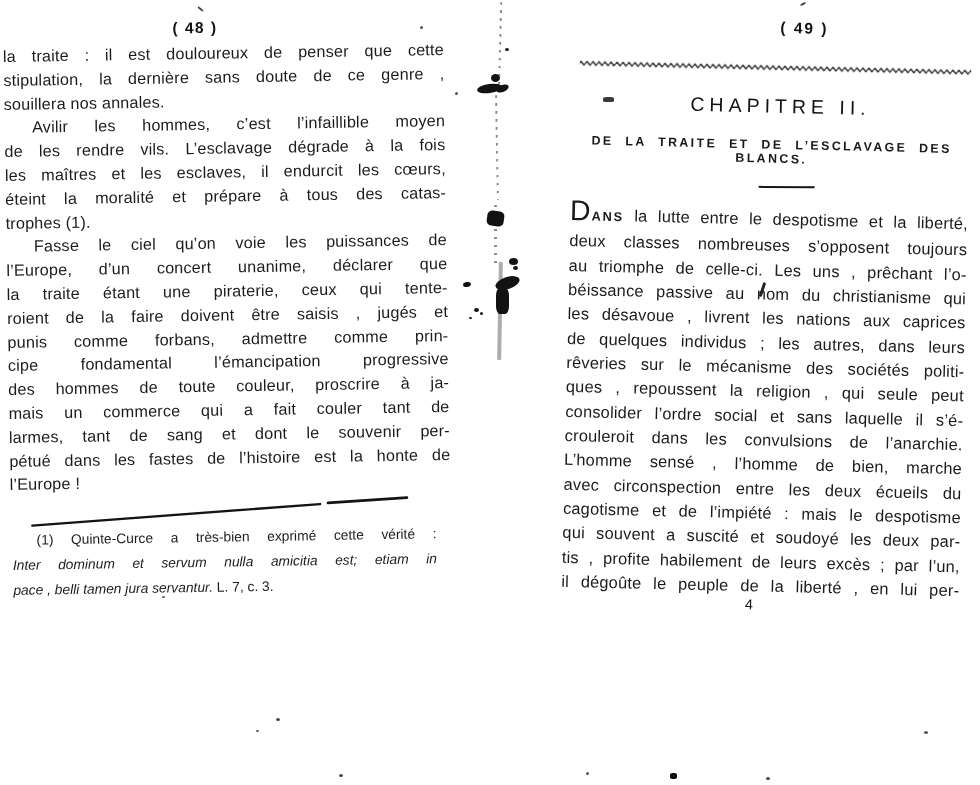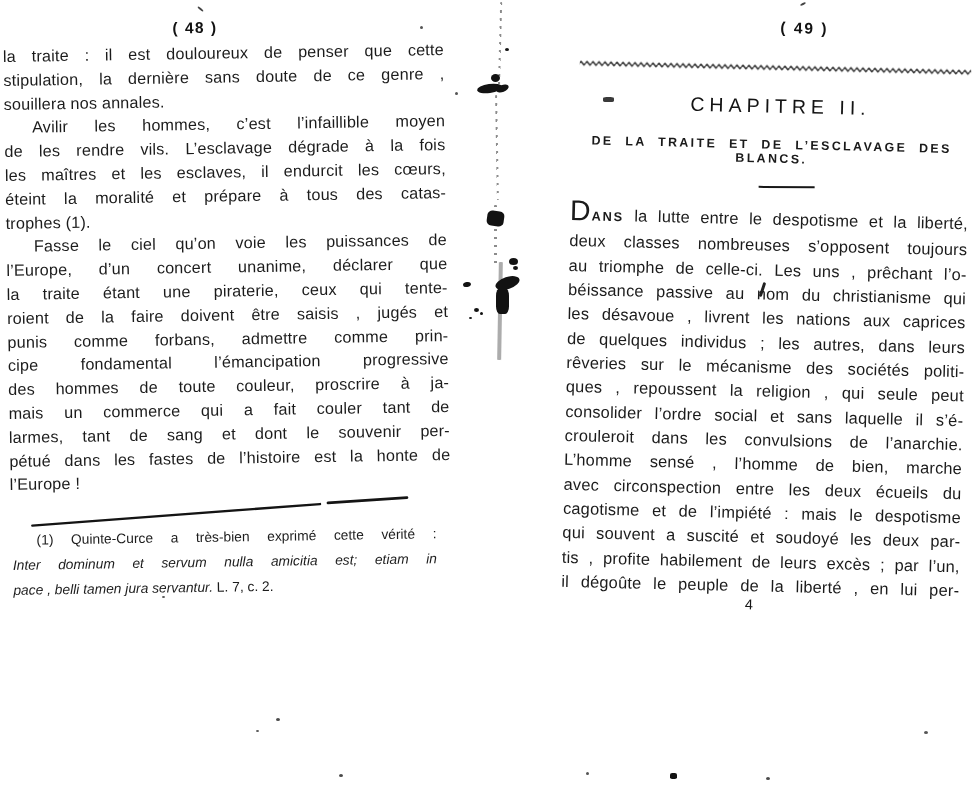--- a/index.html
+++ b/index.html
@@ -91,21 +91,21 @@
       </div>
 
     <svg class="foot-rule" width="440" height="36" viewBox="0 0 440 36">
       <line x1="22" y1="30" x2="310" y2="13" stroke="#141414" stroke-width="2.4" stroke-linecap="round"></line>
       <line x1="318" y1="12" x2="397" y2="8" stroke="#141414" stroke-width="2.8" stroke-linecap="round"></line>
     </svg>
 
     <div class="footnote">
       <div class="fline f1"><span>(1) Quinte-Curce a très-bien exprimé cette vérité :</span></div>
       <div class="fline italic"><span>Inter dominum et servum nulla amicitia est; etiam in</span></div>
-      <div class="fline last"><span class="italic">pace , belli tamen jura servantur.</span><span> L. 7, c. 2.</span></div>
+      <div class="fline last"><span class="italic">pace , belli tamen jura servantur.</span><span> L. 7, c. 3.</span></div>
     </div>
   </section>
 
   <section class="page page-right">
     <div class="pagenum pn-right">( 49 )</div>
 
     <svg class="zigzag" width="392" height="10" viewBox="0 0 392 10">
       <defs>
         <pattern id="zz" width="6" height="10" patternUnits="userSpaceOnUse">
           <path d="M0 5 L1.5 3.2 L3 5 L4.5 6.8 L6 5" fill="none" stroke="#171717" stroke-width="1.2"></path>

